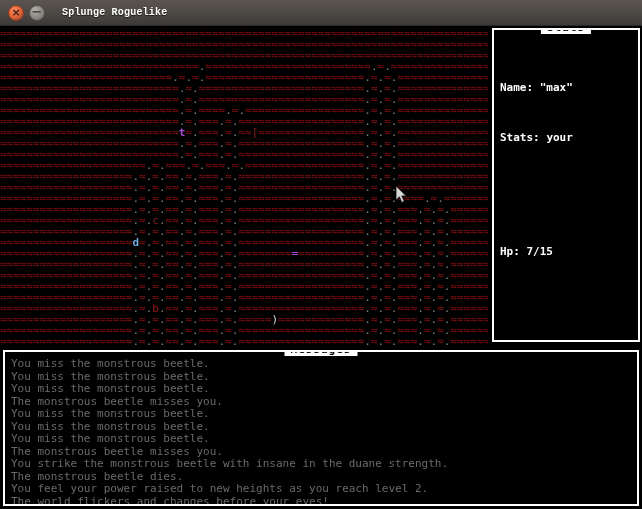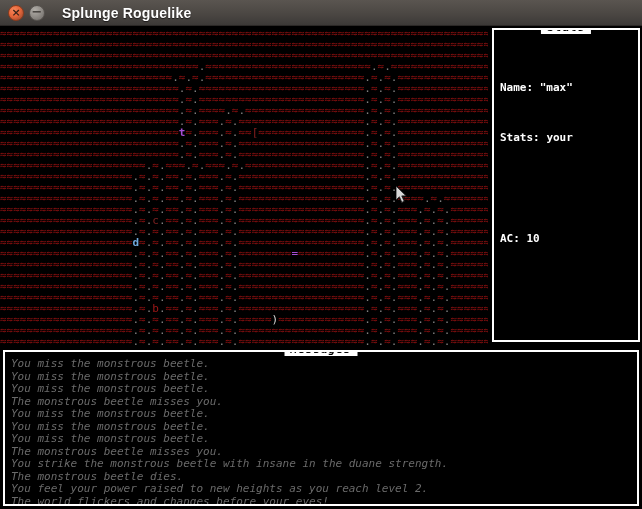--- a/index.html
+++ b/index.html
@@ -53,22 +53,22 @@
     font-family: "DejaVu Sans", sans-serif;
     font-size: 11px;
     line-height: 14px;
     text-align: center;
     font-weight: bold;
   }
   .winbtn-min span { color: #46423e; font-size: 13px; line-height: 11px; }
   #title-text {
     margin-left: 12px;
     color: #ffffff;
-    font-family: Liberation Sans, sans-serif;
-    font-size: 14px;
+    font-family: Liberation Mono, monospace;
+    font-size: 10px;
     font-weight: bold;
     letter-spacing: 0.2px;
     text-shadow: 0 1px 1px #1a1817;
   }
 
   
   #content {
     flex: 1 1 auto;
     display: flex;
     flex-direction: column;
@@ -168,21 +168,20 @@
     position: relative;
     background: #000;
     margin: 0;
   }
   #msg-box {
     position: absolute;
     left: 3px; top: 4px; right: 3px; bottom: 3px;
     border: 2px solid #ffffff;
     background: #000;
     overflow: hidden;
-    font-style: italic;
   }
   #msg-lines {
     position: absolute;
     left: 6px; top: 6px; right: 2px; bottom: 0;
     font-family: "DejaVu Sans Mono", monospace;
     font-size: 11px;
     line-height: 12.5px;
     white-space: pre;
     overflow: hidden;
   }
@@ -218,22 +217,22 @@
         <div class="panel-box">
           <div class="panel-title">Stats</div>
           <div id="stats-lines">
 
             <span class="sline"><span class="lbl">Name:</span><span> </span><span class="val">"max"</span></span>
 
             <span class="sline"><span class="lbl">Stats:</span><span> </span><span class="val">your</span></span>
 
             <span class="spacer"></span>
 
-            <span class="sline"><span class="lbl">AC:</span><span> </span><span class="val">10</span></span>
-
+
+            <span class="sline"><span class="lbl">Hp:</span><span> </span><span class="val">7/15</span></span>
 
             <span class="spacer"></span>
 
             
 
             
             
 
             
 

